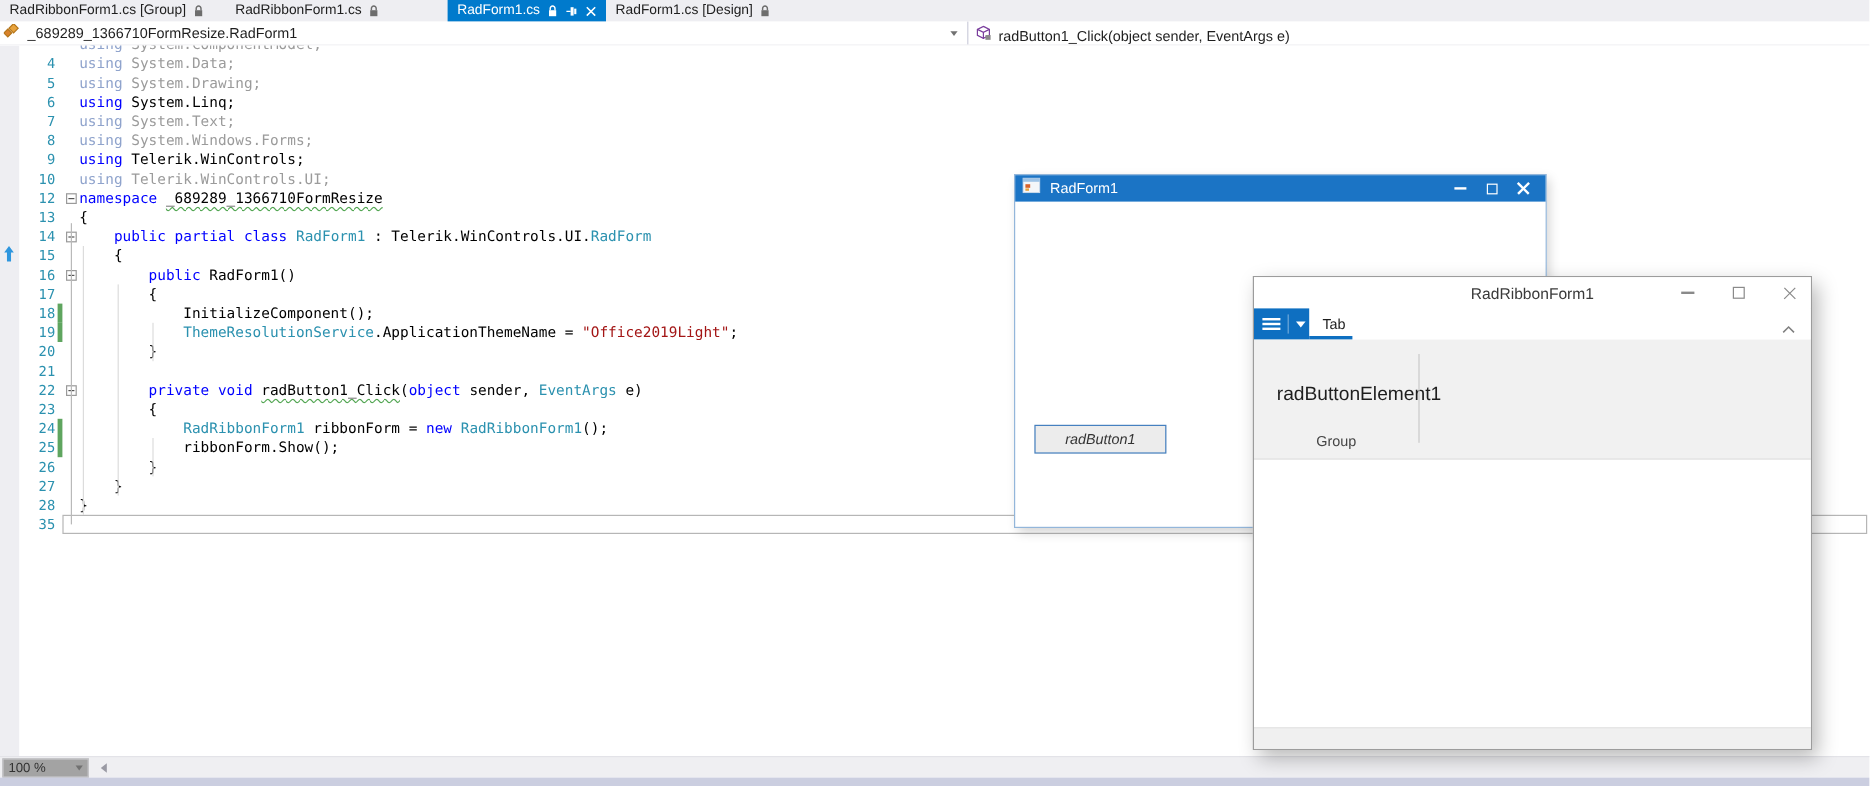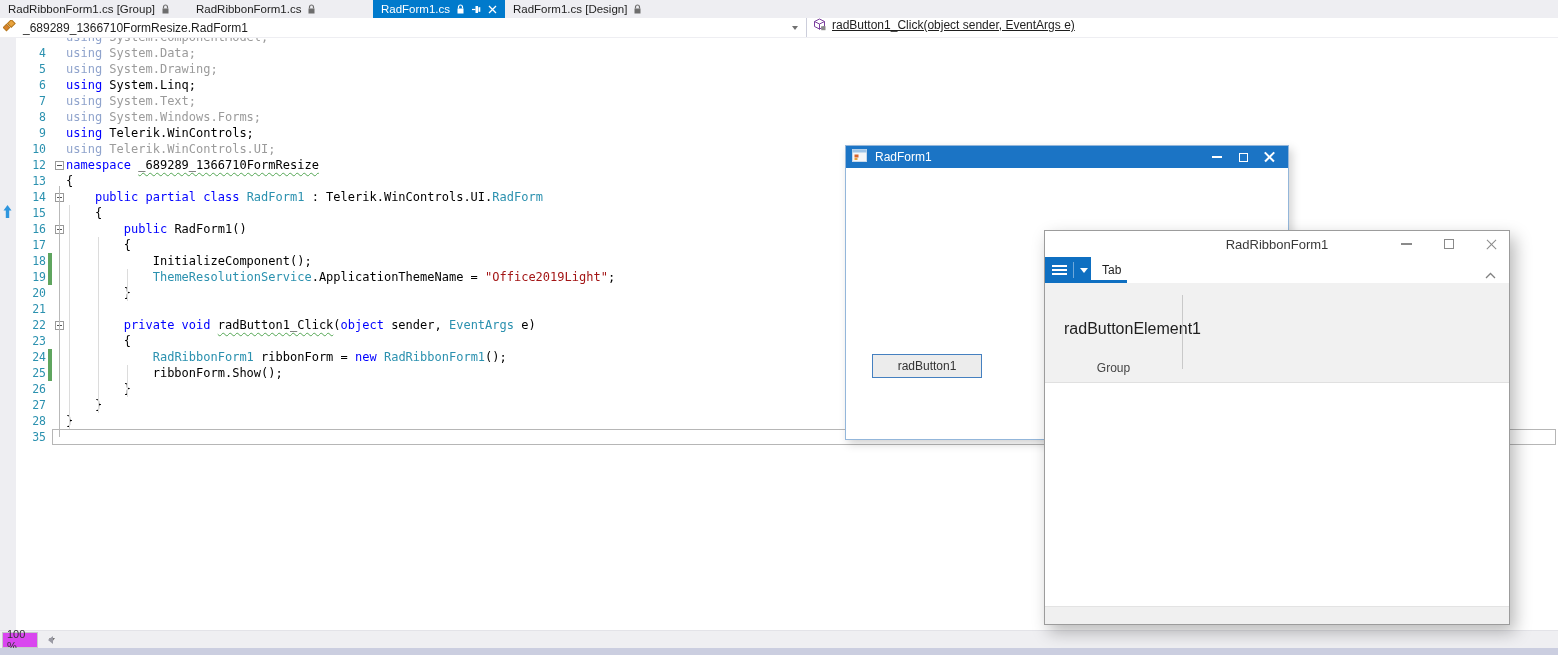--- a/index.html
+++ b/index.html
@@ -15,21 +15,21 @@
   .tab .ticon { display:flex; align-items:center; color:#6d6d6d; }
   .tab.active .ticon { color:#fff; }
   .tab-0 { left:0; } .tab-1 { left:188px; } .tab-2 { left:373px; } .tab-3 { left:505px; }
 
   
   #navbar { position:absolute; left:0; top:18px; width:100%; height:20px; background:#fff;
             border-bottom:1px solid #EEEEF2; display:flex; align-items:center; font-size:12px; color:#1e1e1e; }
   .nav-left { flex:0 0 806px; display:flex; align-items:center; gap:6px; padding-left:3px; height:100%; }
   .nav-left .spring { flex:1; }
   .nav-divider { width:1px; height:100%; background:#CCCEDB; }
-  .nav-right { flex:1; display:flex; align-items:flex-start; gap:6px; padding-left:6px; height:100%;text-decoration:underline; }
+  .nav-right { flex:1; display:flex; align-items:flex-end; gap:6px; padding-left:6px; height:100%; }
   .dd { width:0; height:0; border-left:3.5px solid transparent; border-right:3.5px solid transparent;
         border-top:4px solid #717171; margin-right:8px; }
 
   
   #editor { position:absolute; left:0; top:38px; width:1558px; height:592px; background:#fff;
             font-family:"DejaVu Sans Mono", monospace; font-size:12px; overflow:hidden; }
   #indicator-margin { position:absolute; left:0; top:0; width:16px; height:100%; background:#EEEEF2; }
   #margin-arrow { position:absolute; left:3px; top:166px; }
   #rows { position:absolute; left:16px; top:-9px; right:0; }
   .row { height:16px; line-height:16px; display:flex; position:relative; }
@@ -44,21 +44,21 @@
   .faded { color:var(--faded); } .fkw { color:var(--faded_kw); }
   .sq { text-decoration:underline wavy var(--squiggle) 1px; text-underline-offset:3px; }
   .row.cur::after { content:""; position:absolute; left:36px; right:2px; top:0; bottom:0;
                     border:1px solid #b6b6b6; }
   .guide { position:absolute; width:1px; background:#DCDCDC; }
   #fold-connector { position:absolute; left:59px; top:148px; width:1px; height:251px; background:#B9B9B9; }
 
   
   #hscroll { position:absolute; left:0; top:630px; width:100%; height:18px; background:#EFEFF2;
              border-top:1px solid #E3E3E8; display:flex; align-items:center; }
-  #zoombox { width:36px; height:16px; margin-left:2px; background:#d946ef; border:1px solid #C8C8CC;
+  #zoombox { width:72px; height:16px; margin-left:2px; background:#a3a3a3; border:1px solid #C8C8CC;
              display:flex; align-items:center; justify-content:space-between; padding:0 4px;
              font-size:11px; color:#333;gap:24px; }
   #zoombox .dd { margin:0; }
   #hs-left { margin-left:10px; width:0; height:0; border-top:4px solid transparent;
              border-bottom:4px solid transparent; border-right:5px solid #9a9aa4; }
   #hs-track { flex:1; height:100%; }
 
   #status-strip { position:absolute; left:0; top:648px; width:100%; height:7px; background:var(--status_strip); }
 
   
@@ -67,23 +67,23 @@
   #radform-titlebar { height:22px; background:var(--form_titlebar); display:flex; align-items:center;
                       padding:0 10px 0 6px; gap:8px; }
   #radform-title { color:#fff; font-size:12px; flex:1; }
   .wbtn { display:flex; align-items:center; justify-content:center; width:18px; height:18px; }
   .g-min { width:10px; height:2px; background:#fff; }
   .g-max { width:9px; height:9px; border:1.5px solid #fff; }
   .g-close { position:relative; width:11px; height:11px; }
   .g-close::before,.g-close::after { content:""; position:absolute; left:-1px; top:4.5px; width:13px;
       height:1.6px; background:#fff; }
   .g-close::before { transform:rotate(45deg);} .g-close::after { transform:rotate(-45deg);}
-  #radbutton { position:absolute; left:26px; top:186px; width:110px; height:24px;
+  #radbutton { position:absolute; left:16px; top:186px; width:110px; height:24px;
                background:#ECECEC; border:1px solid #4580C0; font-size:12px; color:#333;
-               display:flex; align-items:center; justify-content:center; font-family:"Liberation Sans",sans-serif; }
+               display:flex; align-items:center; justify-content:center; font-family:"Liberation Sans",sans-serif;font-style:italic; }
 
   
   #ribbon { position:absolute; left:1044px; top:230px; width:466px; height:395px; background:#fff;
             border:1px solid #9C9C9C; box-shadow:5px 7px 16px rgba(0,0,0,.28); z-index:30; }
   #ribbon-titlebar { position:relative; height:26px; background:#fff; }
   #ribbon-title { position:absolute; left:0; right:0; top:0; height:26px; display:flex;
                   align-items:center; justify-content:center; font-size:13px; color:#3a3a3a; }
   #ribbon-controls { position:absolute; right:12px; top:0; height:26px; display:flex; align-items:center; gap:32px; }
   .r-min { width:11px; height:1.5px; background:#8a8a8a; }
   .r-max { width:10px; height:10px; border:1px solid #8a8a8a; }

